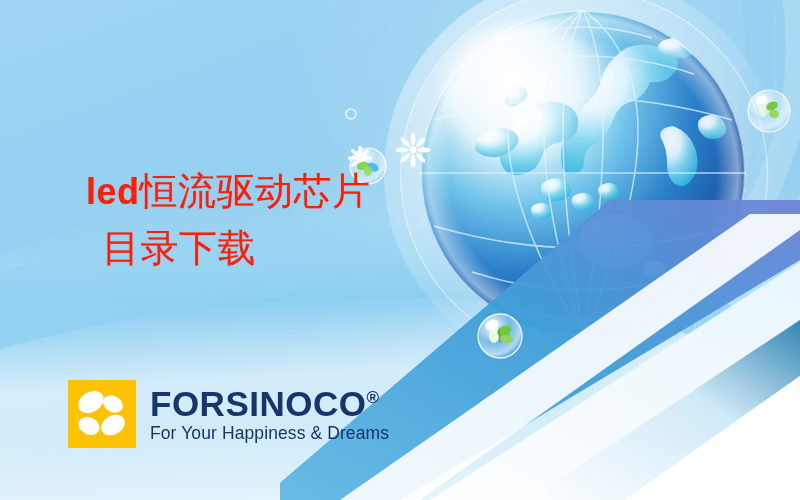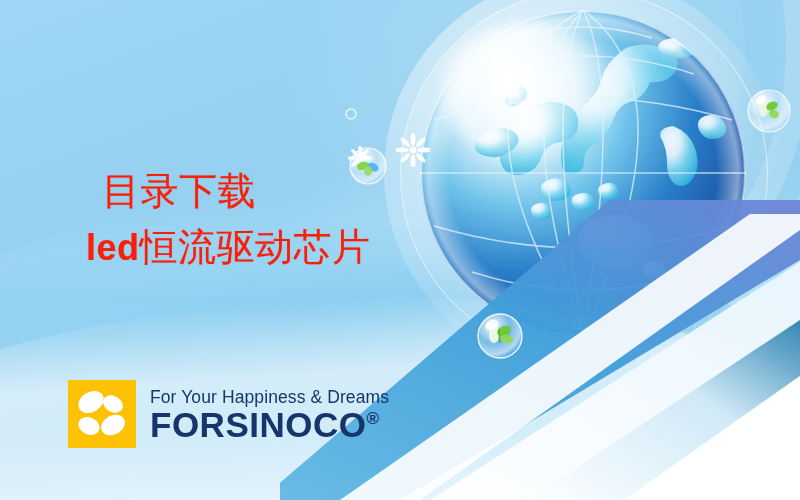--- a/index.html
+++ b/index.html
@@ -463,34 +463,34 @@
     <circle cx="23" cy="23" r="21" fill="url(#bub3)" stroke="rgba(255,255,255,0.88)" stroke-width="1.2"></circle>
     <g transform="translate(23,22)">
       <ellipse cx="-6" cy="0" rx="4" ry="7" fill="#eaf7df" opacity="0.95"></ellipse>
       <ellipse cx="3" cy="-4" rx="6" ry="4" fill="#6ec82e" opacity="0.95" transform="rotate(-25 3 -4)"></ellipse>
       <ellipse cx="5" cy="4" rx="5" ry="4" fill="#8fd94f" opacity="0.95" transform="rotate(20 5 4)"></ellipse>
     </g>
     <ellipse cx="15" cy="12" rx="6" ry="4" fill="#ffffff" opacity="0.85" transform="rotate(-25 15 12)"></ellipse>
   </svg>
 
   <div id="headline">
+    <div class="headline-line"><span class="latin">led</span><span>恒流驱动芯片</span></div>
     <div class="headline-line second">目录下载</div>
-    <div class="headline-line"><span class="latin">led</span><span>恒流驱动芯片</span></div>
   </div>
 
   <div id="logo">
     <div id="logo-mark">
       <svg viewBox="0 0 68 68" width="68" height="68">
         <g fill="#ffffff">
           <ellipse cx="23" cy="22" rx="13.5" ry="10" transform="rotate(-32 23 22)"></ellipse>
           <ellipse cx="45" cy="24" rx="10.5" ry="8" transform="rotate(28 45 24)"></ellipse>
           <ellipse cx="21" cy="46" rx="11" ry="8.5" transform="rotate(24 21 46)"></ellipse>
           <ellipse cx="45" cy="45" rx="12.5" ry="9.5" transform="rotate(-30 45 45)"></ellipse>
         </g>
       </svg>
     </div>
     <div id="logo-text">
+      <div id="logo-wordmark"><span>FORSINOCO</span><span class="reg">®</span></div>
       <div id="logo-tagline">For Your Happiness &amp; Dreams</div>
-      <div id="logo-wordmark"><span>FORSINOCO</span><span class="reg">®</span></div>
     </div>
   </div>
 
 </div>
 
 </body></html>

